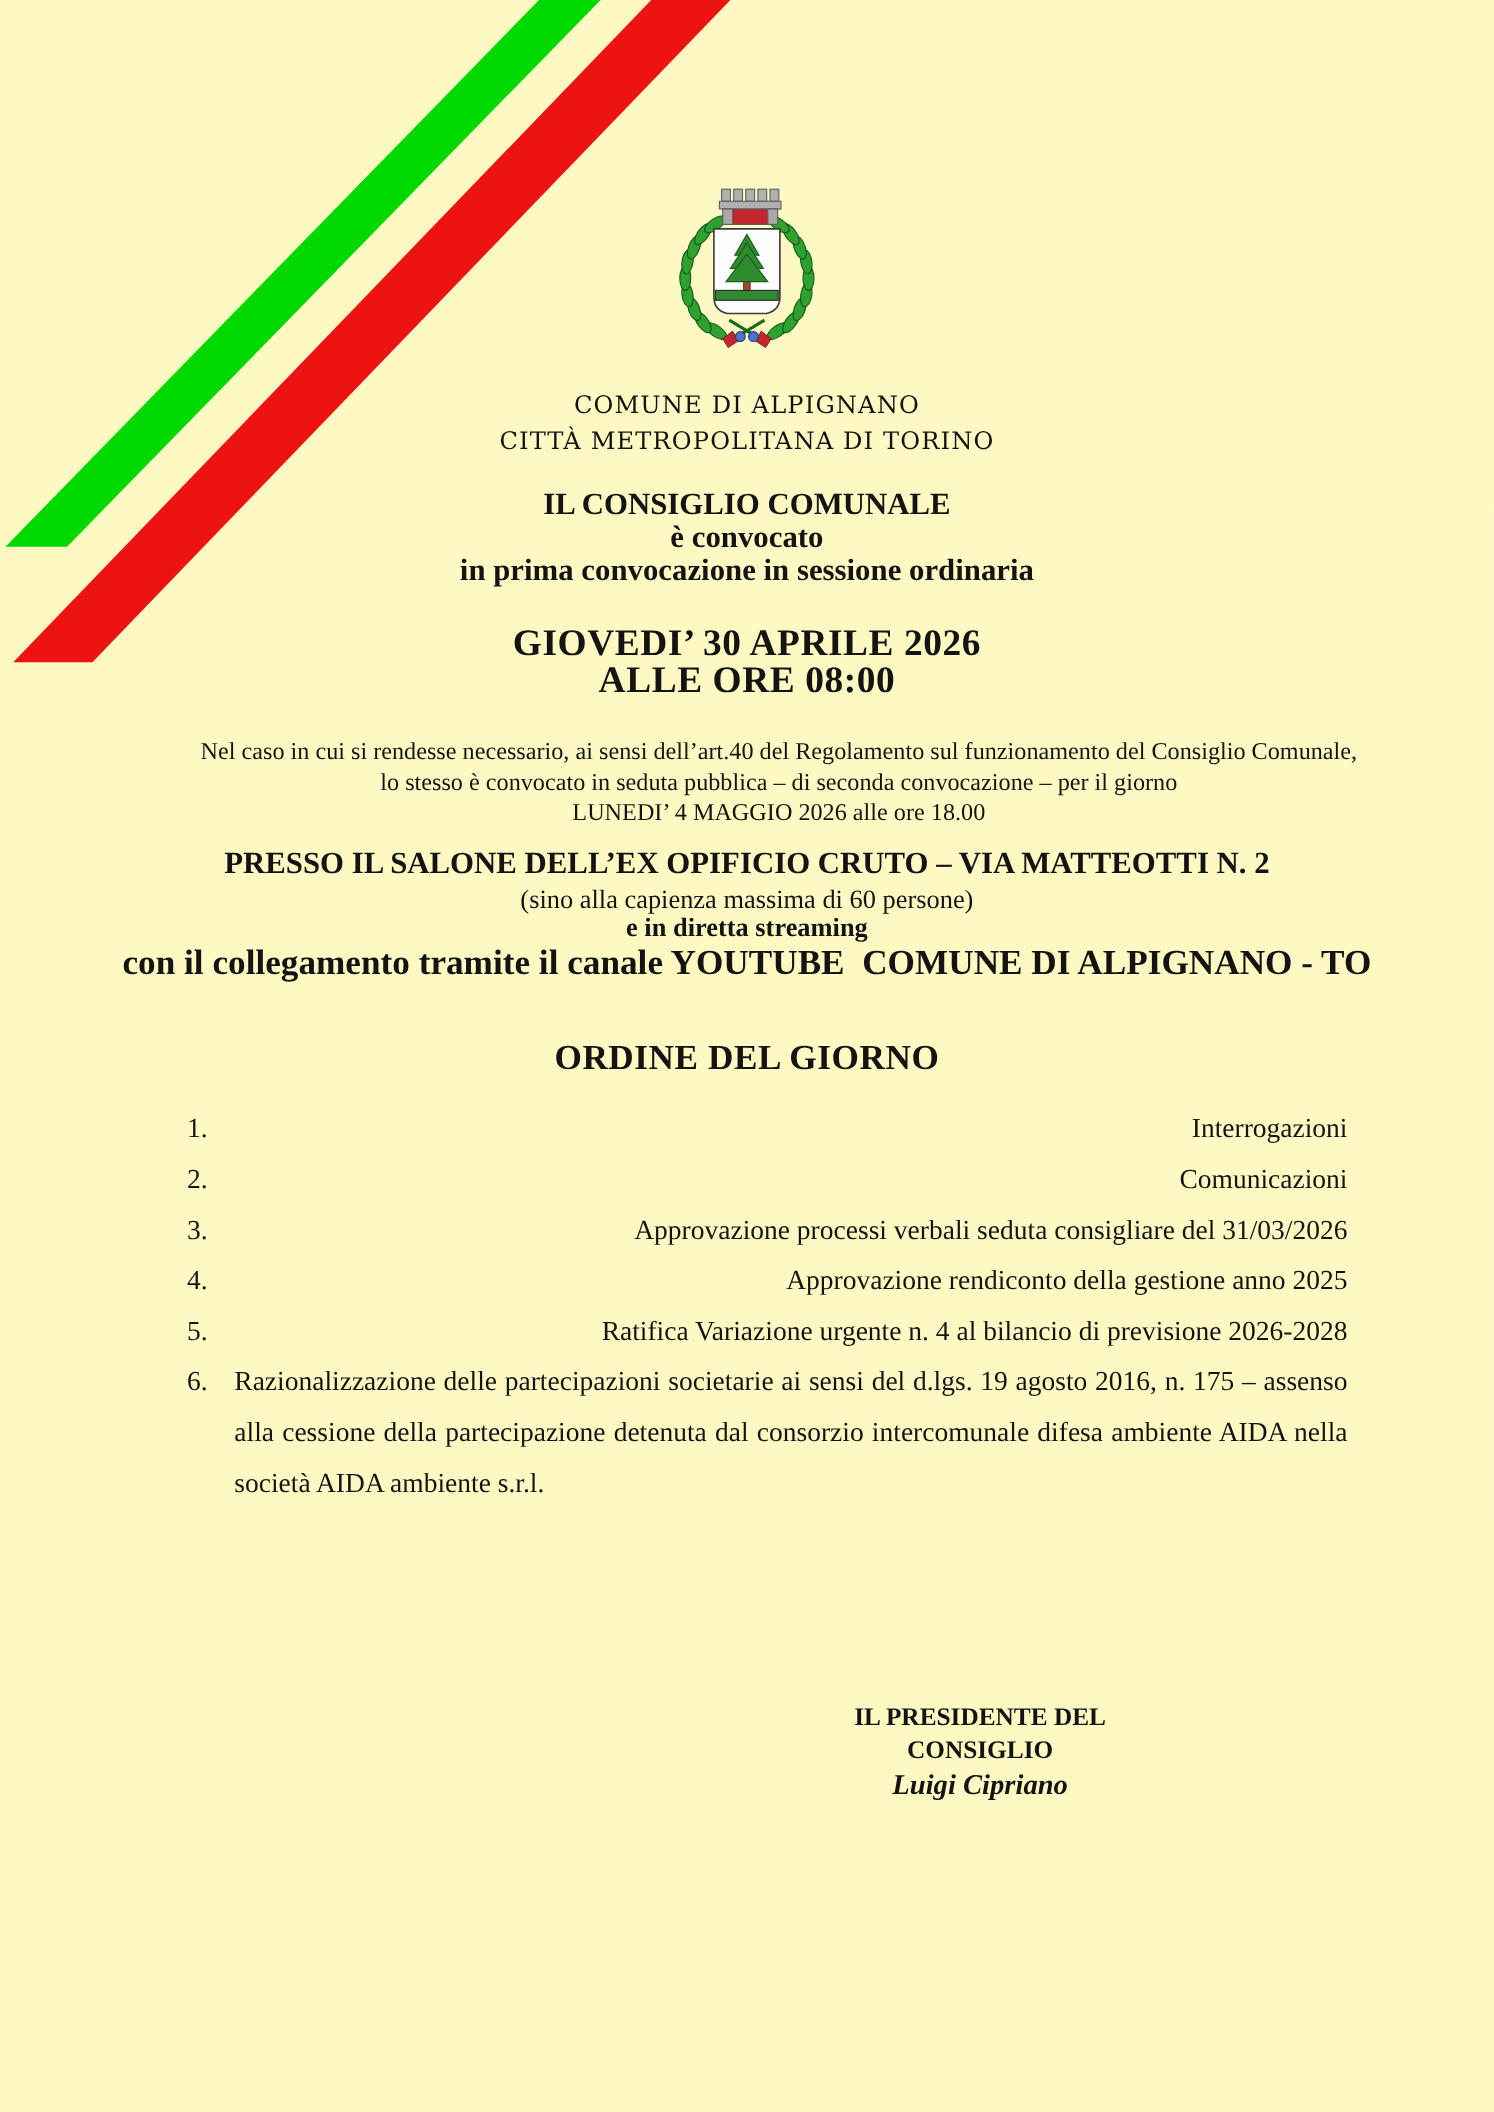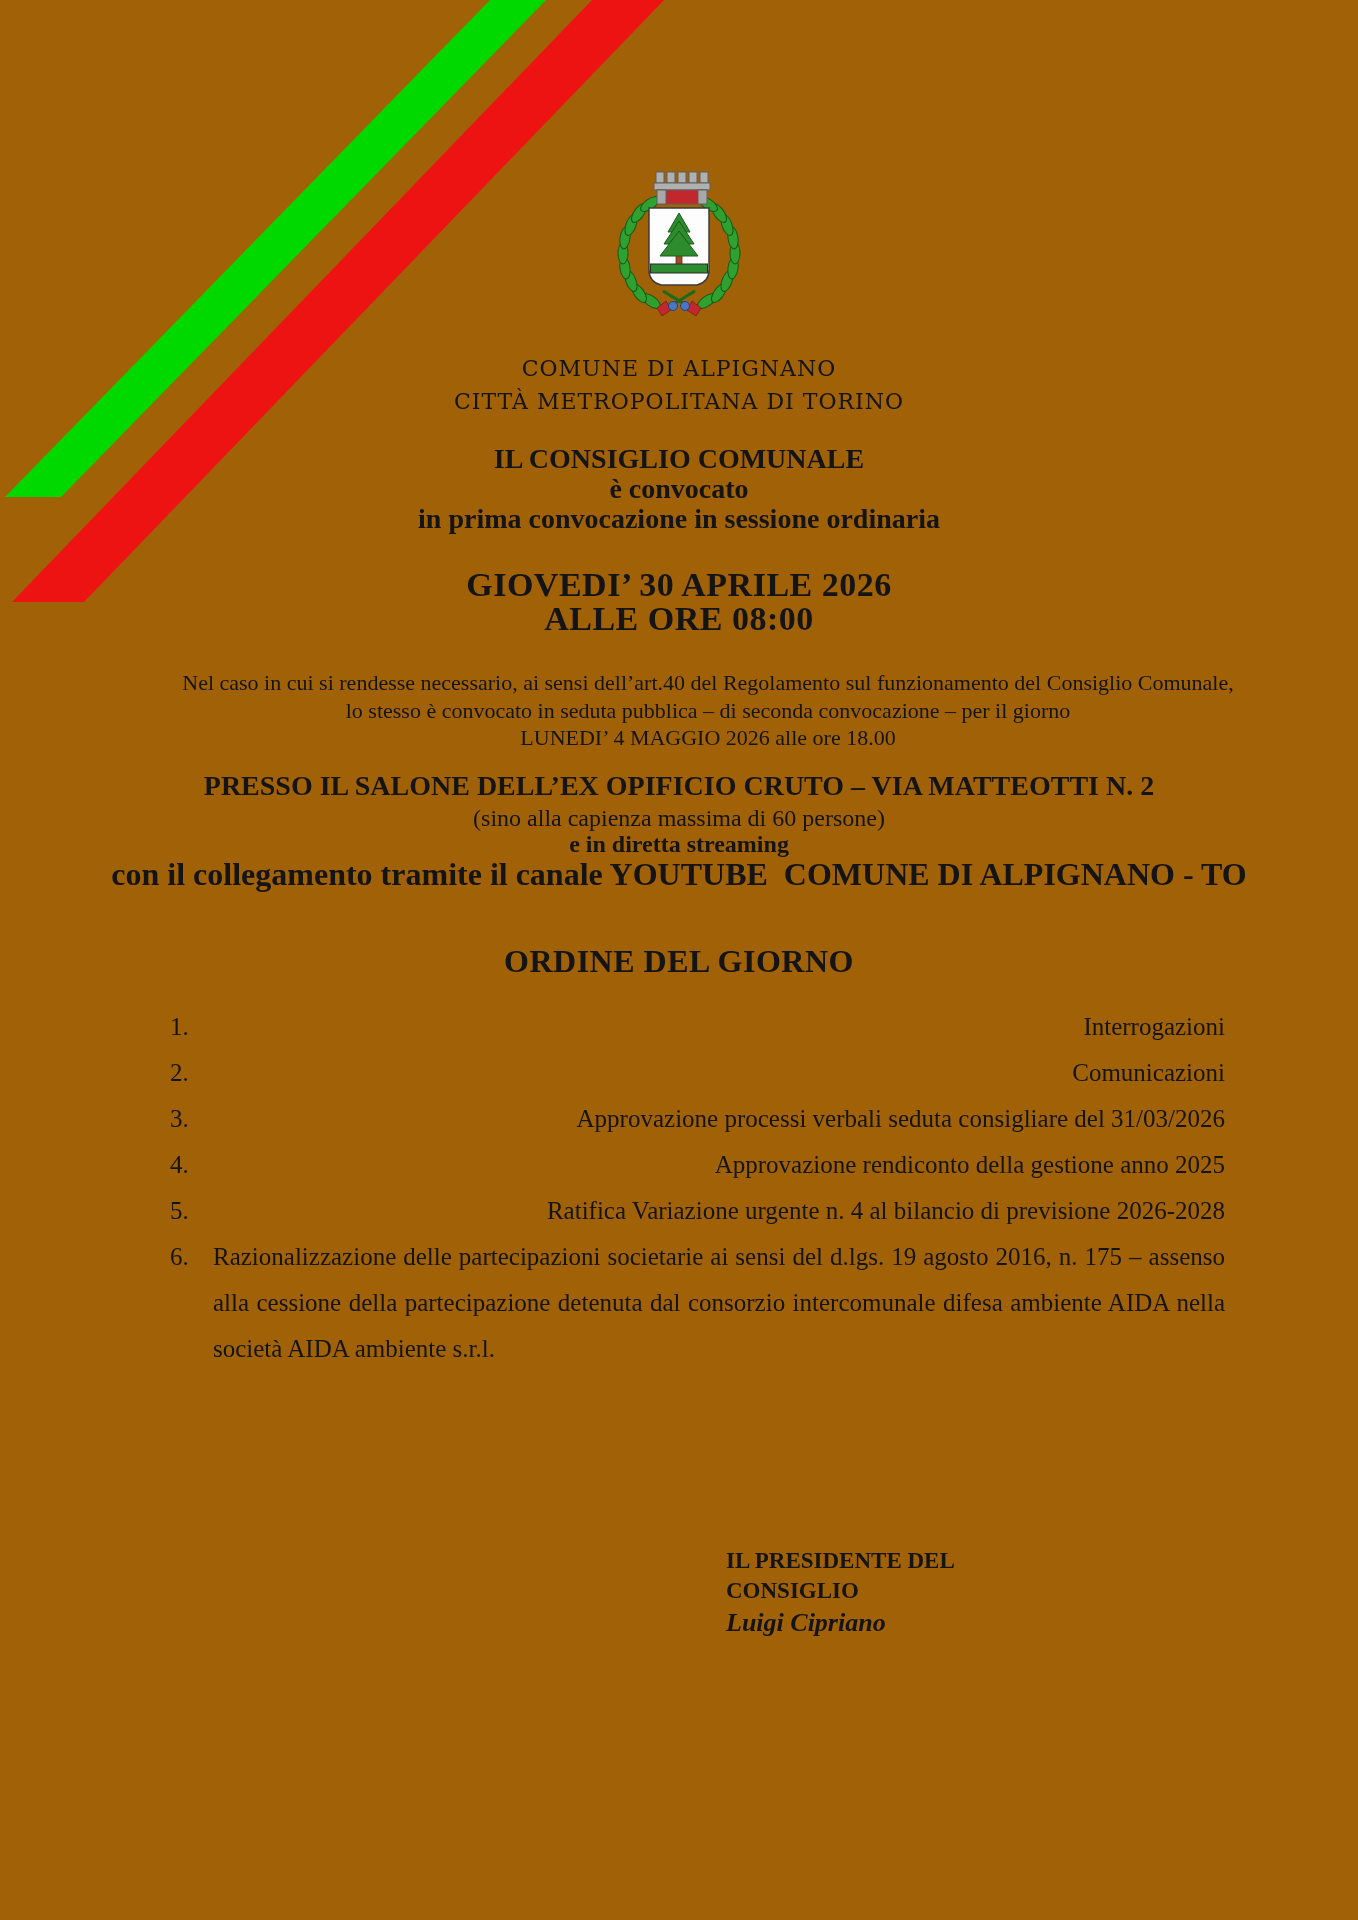--- a/index.html
+++ b/index.html
@@ -1,17 +1,17 @@
 <!DOCTYPE html>
 <html><head>
 <meta charset="utf-8">
 <style>
   html,body{margin:0;padding:0;background:#e9e9e9;}
   .page{
-    position:relative;width:1358px;height:1920px;background:#a16207;
+    position:relative;width:1358px;height:1920px;background:#fef9c3;
     margin:0 auto;overflow:hidden;color:#141414;
     font-family:"Liberation Serif", serif;
   }
   .c{position:absolute;left:0;width:100%;text-align:center;}
   .prewrap{white-space:pre-wrap;}
 
   
   .muni{top:356px;font-family:"DejaVu Serif", serif;font-size:22px;letter-spacing:1px;}
   .metro{top:389px;font-family:"DejaVu Serif", serif;font-size:22px;letter-spacing:1px;}
 
@@ -23,21 +23,21 @@
   .streaming{top:831px;font-size:24px;font-weight:bold;}
   .youtube{top:856px;font-size:32px;font-weight:bold;}
   .odg{top:908px;font-size:32px;font-weight:bold;letter-spacing:0.5px;margin-top:35px;}
 
   .agenda{position:absolute;left:170px;top:1004px;width:1055px;font-size:25px;line-height:46px;}
   .agenda ol{margin:0;padding:0;list-style:none;counter-reset:agd;}
   .agenda li{counter-increment:agd;position:relative;padding-left:43px;text-align:right;}
   .agenda li::before{content:counter(agd) ".";position:absolute;left:0;top:0;}
   .agenda li:last-child{text-align:justify;}
 
-  .sig{position:absolute;top:1546px;left:726px;width:330px;text-align:left;}
+  .sig{position:absolute;top:1546px;left:726px;width:330px;text-align:center;}
   .sig-role{font-size:23px;font-weight:bold;line-height:30px;}
   .sig-name{font-size:26px;font-weight:bold;font-style:italic;line-height:34px;}
 
   .ribbon{position:absolute;left:0;top:0;pointer-events:none;}
   .crest{position:absolute;left:605px;top:158px;}
 </style>
 </head>
 <body>
 
 <div class="page">

